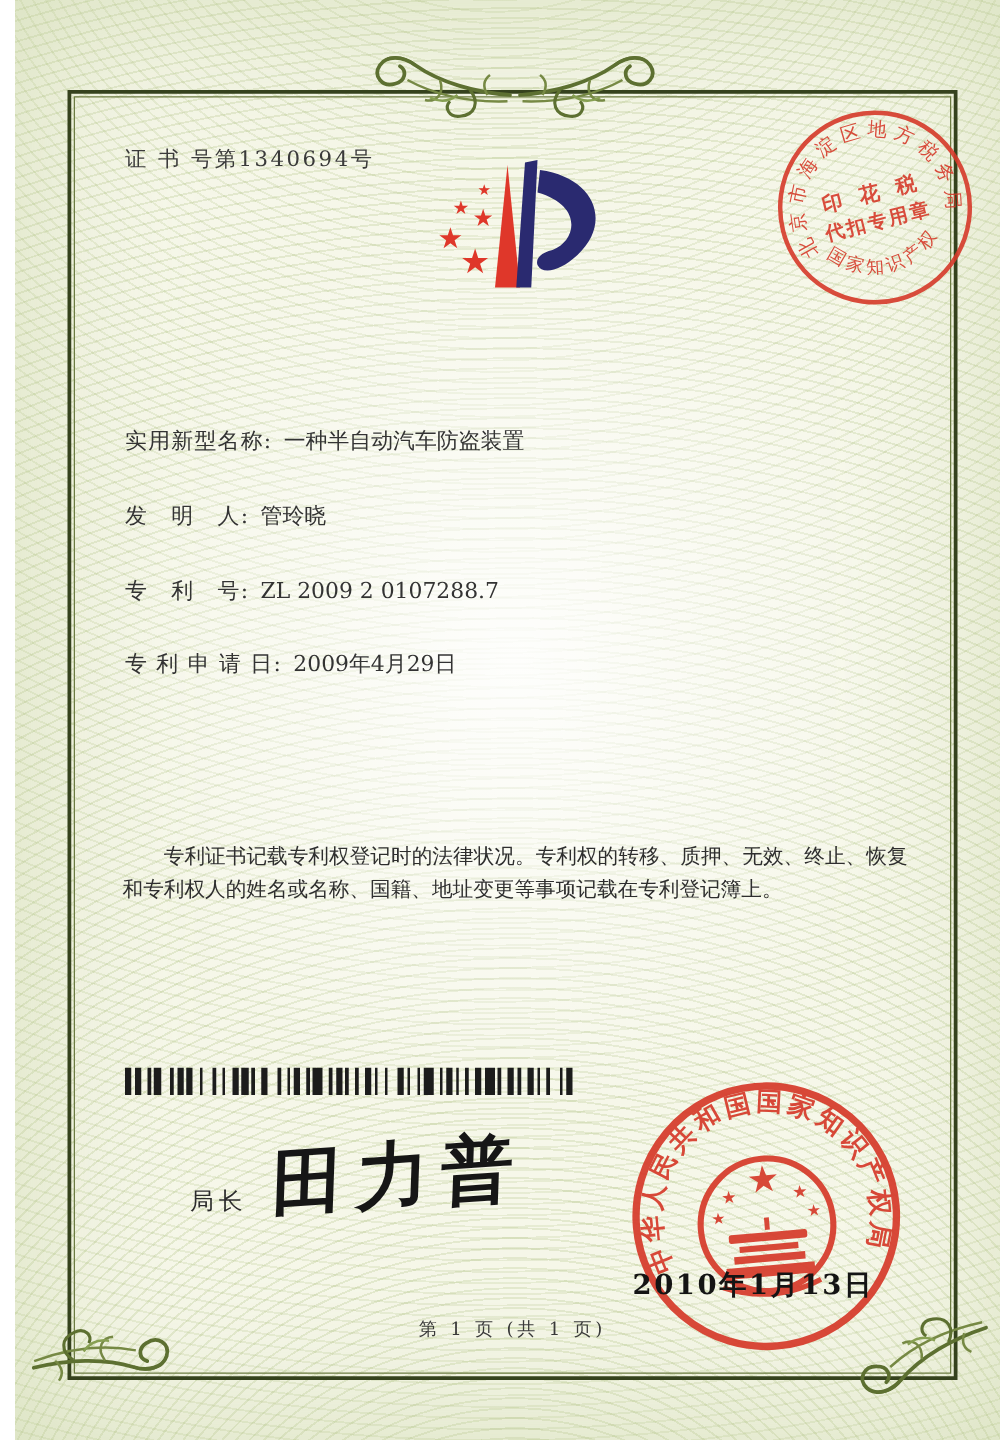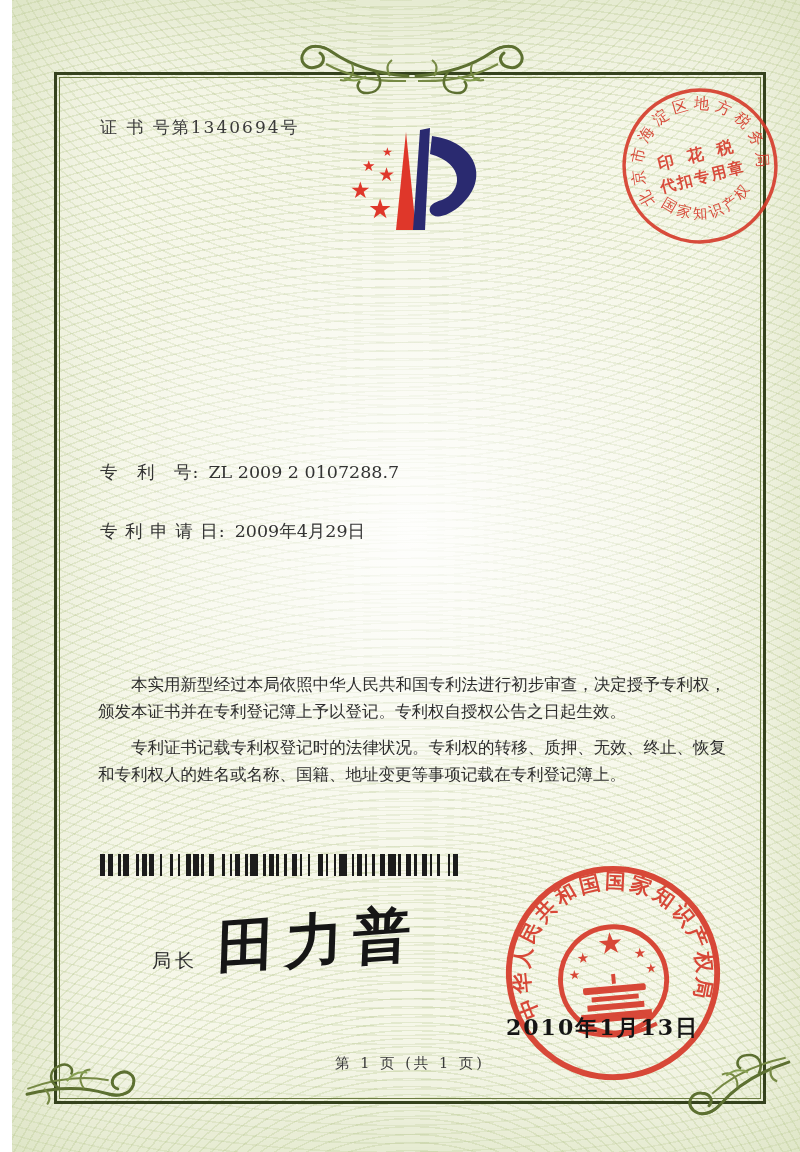--- a/index.html
+++ b/index.html
@@ -129,29 +129,34 @@
     <text x="32" y="45" font-size="15" fill="#df372a">★</text>
     <text x="48" y="55" font-size="19" fill="#df372a">★</text>
     <text x="20" y="72" font-size="23" fill="#df372a">★</text>
     <text x="38" y="92" font-size="27" fill="#df372a">★</text>
     <path d="M76,6 L86,104 L66,104 Z" fill="#df372a"></path>
     <path d="M90,4 L100,2 L95,104 L83,104 Z" fill="#2a2a70"></path>
     <path d="M102,10 C146,16 160,52 132,78 C118,91 104,94 100,86 C98,80 104,76 112,74 C132,66 136,38 100,28 Z" fill="#2a2a70"></path>
   </svg>
 
 
+  <div class="field f0">
+    <span class="lab">实用新型名称:</span><span class="val">一种半自动汽车防盗装置</span>
+  </div>
+  <div class="field f1">
+    <span class="lab">发　明　人:</span><span class="val">管玲晓</span>
+  </div>
   <div class="field f2">
     <span class="lab">专　利　号:</span><span class="val">ZL 2009 2 0107288.7</span>
   </div>
   <div class="field f3">
     <span class="lab">专 利 申 请 日:</span><span class="val">2009年4月29日</span>
   </div>
 
   <div class="paras">
-    <p>本实用新型经过本局依照中华人民共和国专利法进行初步审查，决定授予专利权，颁发本证书并在专利登记簿上予以登记。专利权自授权公告之日起生效。</p>
     <p>专利证书记载专利权登记时的法律状况。专利权的转移、质押、无效、终止、恢复和专利权人的姓名或名称、国籍、地址变更等事项记载在专利登记簿上。</p>
   </div>
 
   <div class="barcode"><span style="display:inline-block;height:100%;width:5.2px;background:#1c1c1c;"></span><span style="display:inline-block;height:100%;width:2.6px;"></span><span style="display:inline-block;height:100%;width:5.2px;background:#1c1c1c;"></span><span style="display:inline-block;height:100%;width:5.2px;"></span><span style="display:inline-block;height:100%;width:2.6px;background:#1c1c1c;"></span><span style="display:inline-block;height:100%;width:2.6px;"></span><span style="display:inline-block;height:100%;width:5.2px;background:#1c1c1c;"></span><span style="display:inline-block;height:100%;width:7.800000000000001px;"></span><span style="display:inline-block;height:100%;width:2.6px;background:#1c1c1c;"></span><span style="display:inline-block;height:100%;width:2.6px;"></span><span style="display:inline-block;height:100%;width:5.2px;background:#1c1c1c;"></span><span style="display:inline-block;height:100%;width:2.6px;"></span><span style="display:inline-block;height:100%;width:5.2px;background:#1c1c1c;"></span><span style="display:inline-block;height:100%;width:5.2px;"></span><span style="display:inline-block;height:100%;width:2.6px;background:#1c1c1c;"></span><span style="display:inline-block;height:100%;width:7.800000000000001px;"></span><span style="display:inline-block;height:100%;width:2.6px;background:#1c1c1c;"></span><span style="display:inline-block;height:100%;width:5.2px;"></span><span style="display:inline-block;height:100%;width:2.6px;background:#1c1c1c;"></span><span style="display:inline-block;height:100%;width:5.2px;"></span><span style="display:inline-block;height:100%;width:5.2px;background:#1c1c1c;"></span><span style="display:inline-block;height:100%;width:2.6px;"></span><span style="display:inline-block;height:100%;width:5.2px;background:#1c1c1c;"></span><span style="display:inline-block;height:100%;width:2.6px;"></span><span style="display:inline-block;height:100%;width:2.6px;background:#1c1c1c;"></span><span style="display:inline-block;height:100%;width:5.2px;"></span><span style="display:inline-block;height:100%;width:5.2px;background:#1c1c1c;"></span><span style="display:inline-block;height:100%;width:7.800000000000001px;"></span><span style="display:inline-block;height:100%;width:2.6px;background:#1c1c1c;"></span><span style="display:inline-block;height:100%;width:5.2px;"></span><span style="display:inline-block;height:100%;width:2.6px;background:#1c1c1c;"></span><span style="display:inline-block;height:100%;width:2.6px;"></span><span style="display:inline-block;height:100%;width:5.2px;background:#1c1c1c;"></span><span style="display:inline-block;height:100%;width:5.2px;"></span><span style="display:inline-block;height:100%;width:2.6px;background:#1c1c1c;"></span><span style="display:inline-block;height:100%;width:2.6px;"></span><span style="display:inline-block;height:100%;width:7.800000000000001px;background:#1c1c1c;"></span><span style="display:inline-block;height:100%;width:5.2px;"></span><span style="display:inline-block;height:100%;width:2.6px;background:#1c1c1c;"></span><span style="display:inline-block;height:100%;width:2.6px;"></span><span style="display:inline-block;height:100%;width:5.2px;background:#1c1c1c;"></span><span style="display:inline-block;height:100%;width:2.6px;"></span><span style="display:inline-block;height:100%;width:2.6px;background:#1c1c1c;"></span><span style="display:inline-block;height:100%;width:5.2px;"></span><span style="display:inline-block;height:100%;width:2.6px;background:#1c1c1c;"></span><span style="display:inline-block;height:100%;width:5.2px;"></span><span style="display:inline-block;height:100%;width:5.2px;background:#1c1c1c;"></span><span style="display:inline-block;height:100%;width:2.6px;"></span><span style="display:inline-block;height:100%;width:2.6px;background:#1c1c1c;"></span><span style="display:inline-block;height:100%;width:5.2px;"></span><span style="display:inline-block;height:100%;width:2.6px;background:#1c1c1c;"></span><span style="display:inline-block;height:100%;width:7.800000000000001px;"></span><span style="display:inline-block;height:100%;width:5.2px;background:#1c1c1c;"></span><span style="display:inline-block;height:100%;width:2.6px;"></span><span style="display:inline-block;height:100%;width:2.6px;background:#1c1c1c;"></span><span style="display:inline-block;height:100%;width:5.2px;"></span><span style="display:inline-block;height:100%;width:2.6px;background:#1c1c1c;"></span><span style="display:inline-block;height:100%;width:2.6px;"></span><span style="display:inline-block;height:100%;width:7.800000000000001px;background:#1c1c1c;"></span><span style="display:inline-block;height:100%;width:5.2px;"></span><span style="display:inline-block;height:100%;width:2.6px;background:#1c1c1c;"></span><span style="display:inline-block;height:100%;width:2.6px;"></span><span style="display:inline-block;height:100%;width:5.2px;background:#1c1c1c;"></span><span style="display:inline-block;height:100%;width:2.6px;"></span><span style="display:inline-block;height:100%;width:2.6px;background:#1c1c1c;"></span><span style="display:inline-block;height:100%;width:5.2px;"></span><span style="display:inline-block;height:100%;width:2.6px;background:#1c1c1c;"></span><span style="display:inline-block;height:100%;width:5.2px;"></span><span style="display:inline-block;height:100%;width:5.2px;background:#1c1c1c;"></span><span style="display:inline-block;height:100%;width:2.6px;"></span><span style="display:inline-block;height:100%;width:7.800000000000001px;background:#1c1c1c;"></span><span style="display:inline-block;height:100%;width:2.6px;"></span><span style="display:inline-block;height:100%;width:2.6px;background:#1c1c1c;"></span><span style="display:inline-block;height:100%;width:5.2px;"></span><span style="display:inline-block;height:100%;width:5.2px;background:#1c1c1c;"></span><span style="display:inline-block;height:100%;width:2.6px;"></span><span style="display:inline-block;height:100%;width:2.6px;background:#1c1c1c;"></span><span style="display:inline-block;height:100%;width:5.2px;"></span><span style="display:inline-block;height:100%;width:5.2px;background:#1c1c1c;"></span><span style="display:inline-block;height:100%;width:2.6px;"></span><span style="display:inline-block;height:100%;width:2.6px;background:#1c1c1c;"></span><span style="display:inline-block;height:100%;width:5.2px;"></span><span style="display:inline-block;height:100%;width:2.6px;background:#1c1c1c;"></span><span style="display:inline-block;height:100%;width:7.800000000000001px;"></span><span style="display:inline-block;height:100%;width:2.6px;background:#1c1c1c;"></span><span style="display:inline-block;height:100%;width:2.6px;"></span><span style="display:inline-block;height:100%;width:5.2px;background:#1c1c1c;"></span><span style="display:inline-block;height:100%;width:2.6px;"></span></div>
 
   <div class="sig-title">局长</div>
   <div class="sig-name">田力普</div>
 
   <svg class="main-seal" width="226" height="226" viewBox="0 0 230 230">
     <circle cx="115" cy="115" r="106" fill="none" stroke="#d63a2a" stroke-width="6"></circle>

